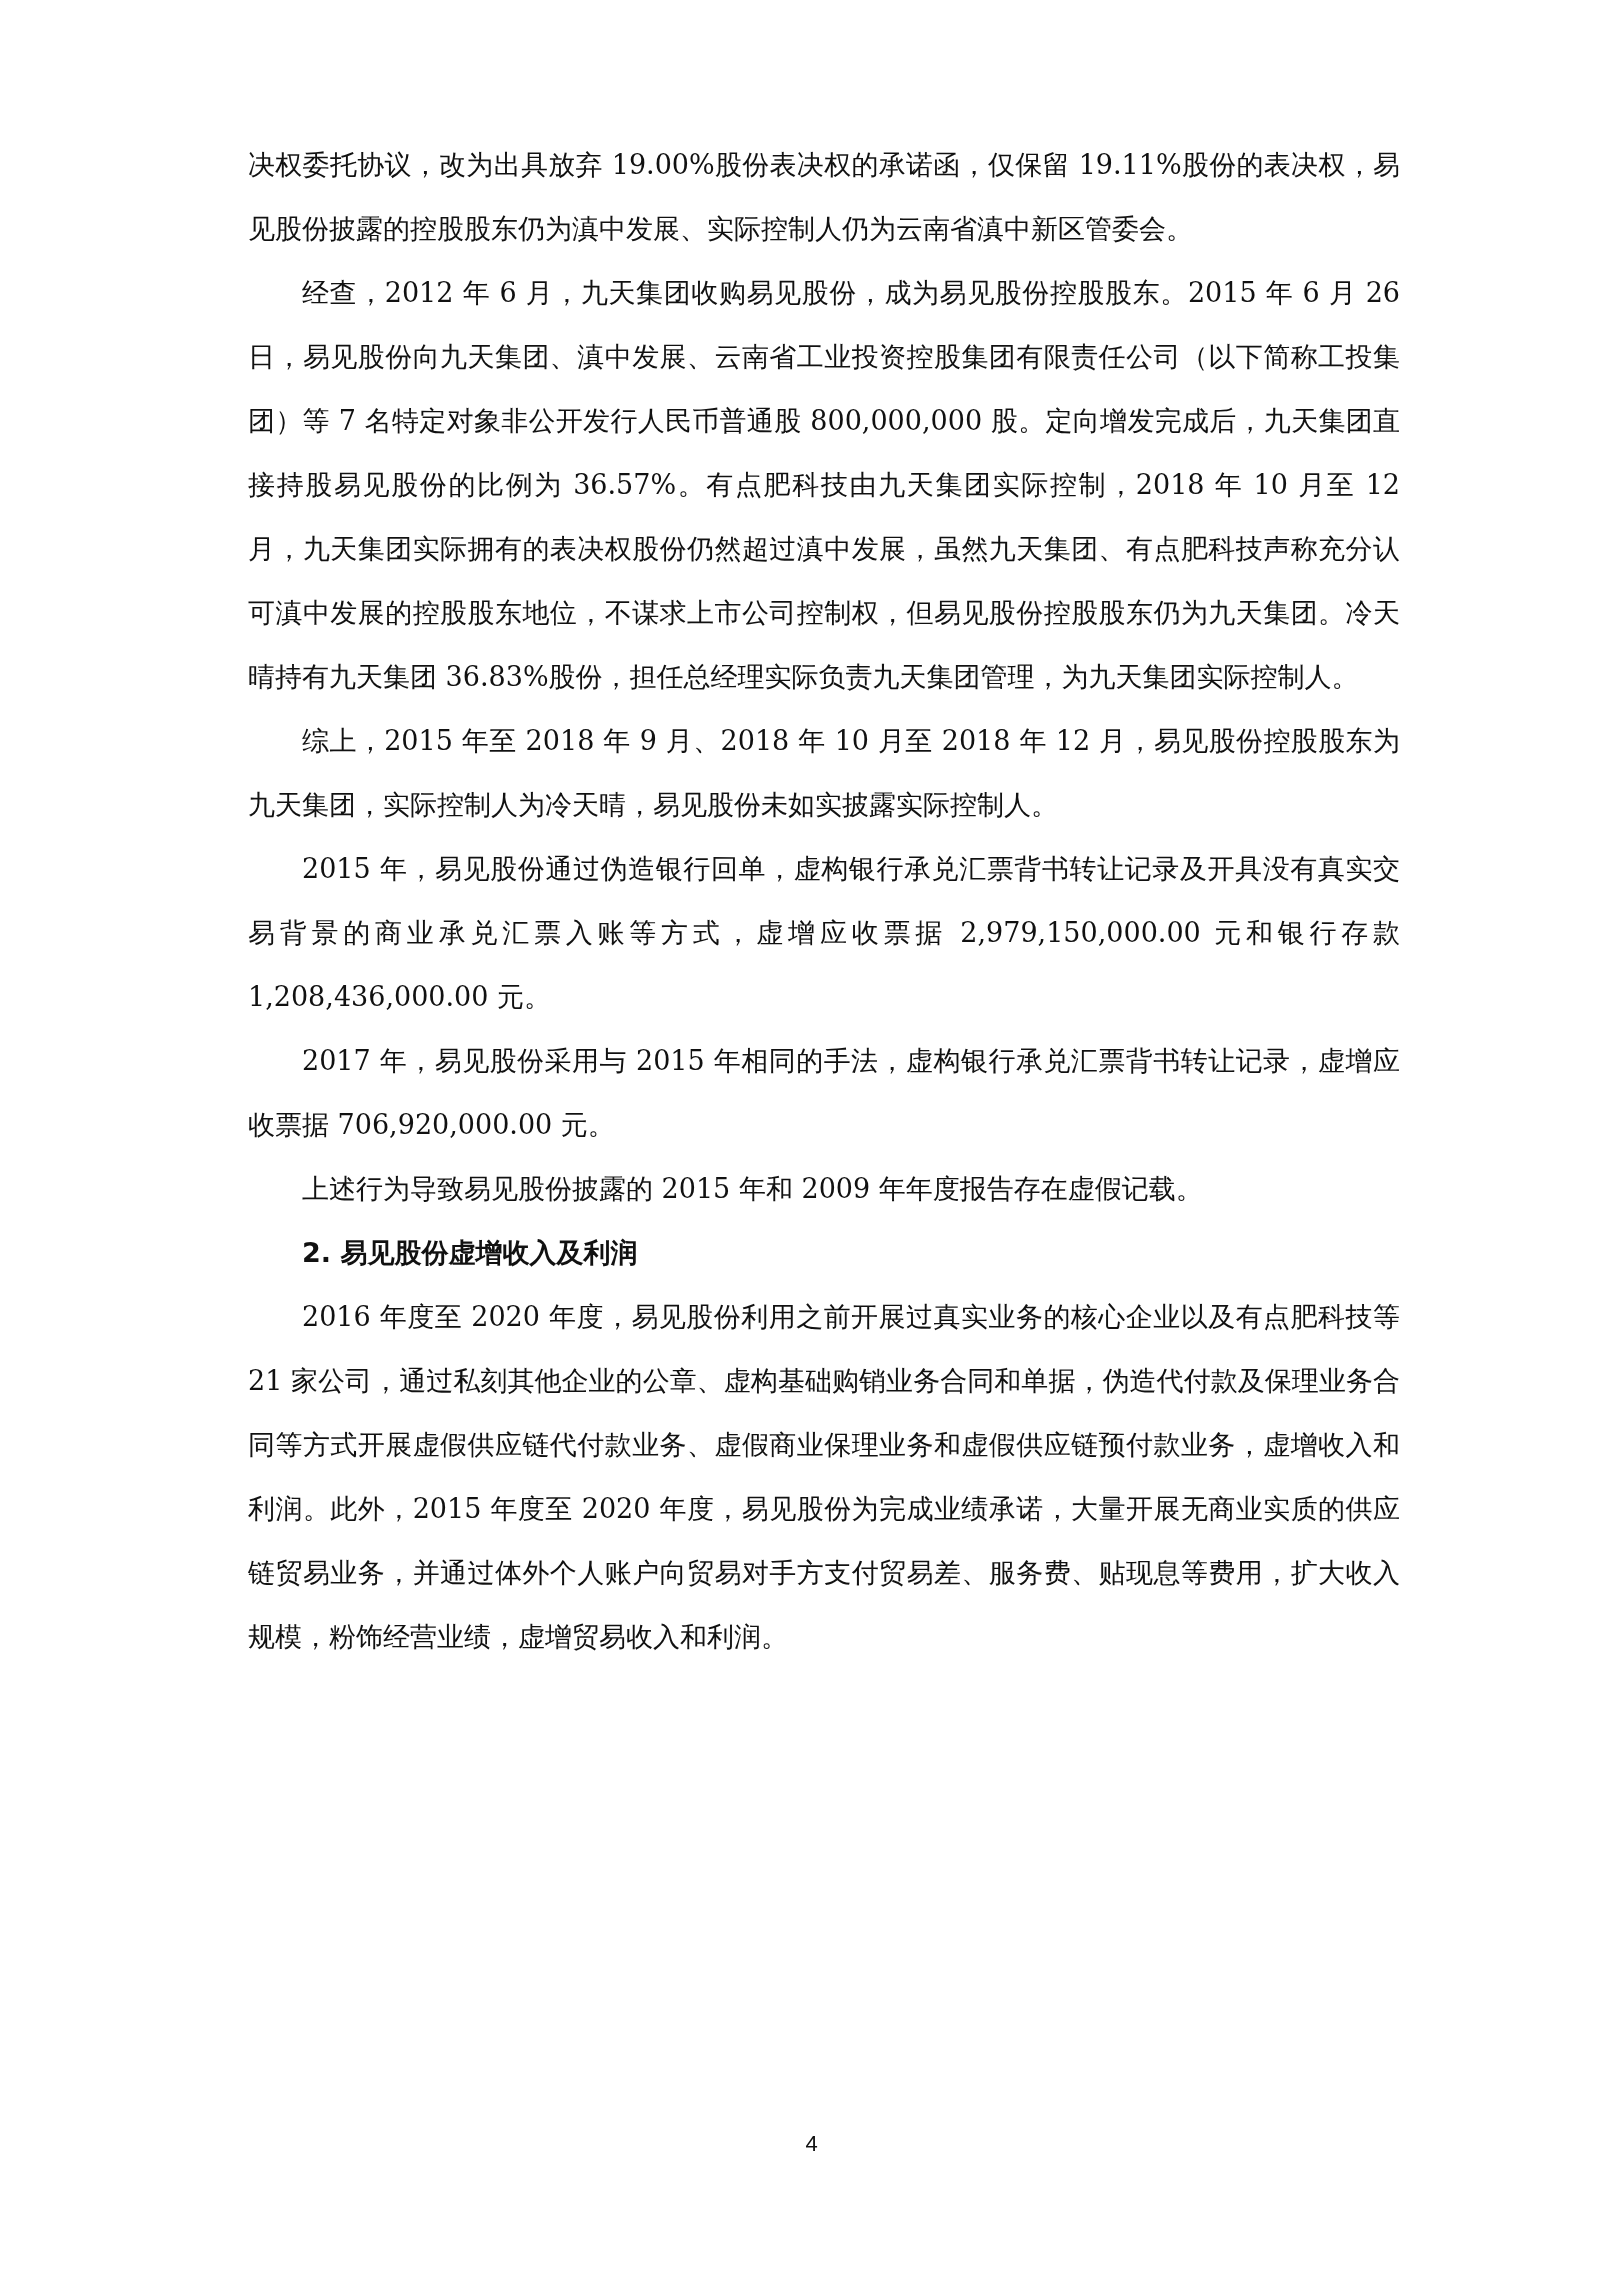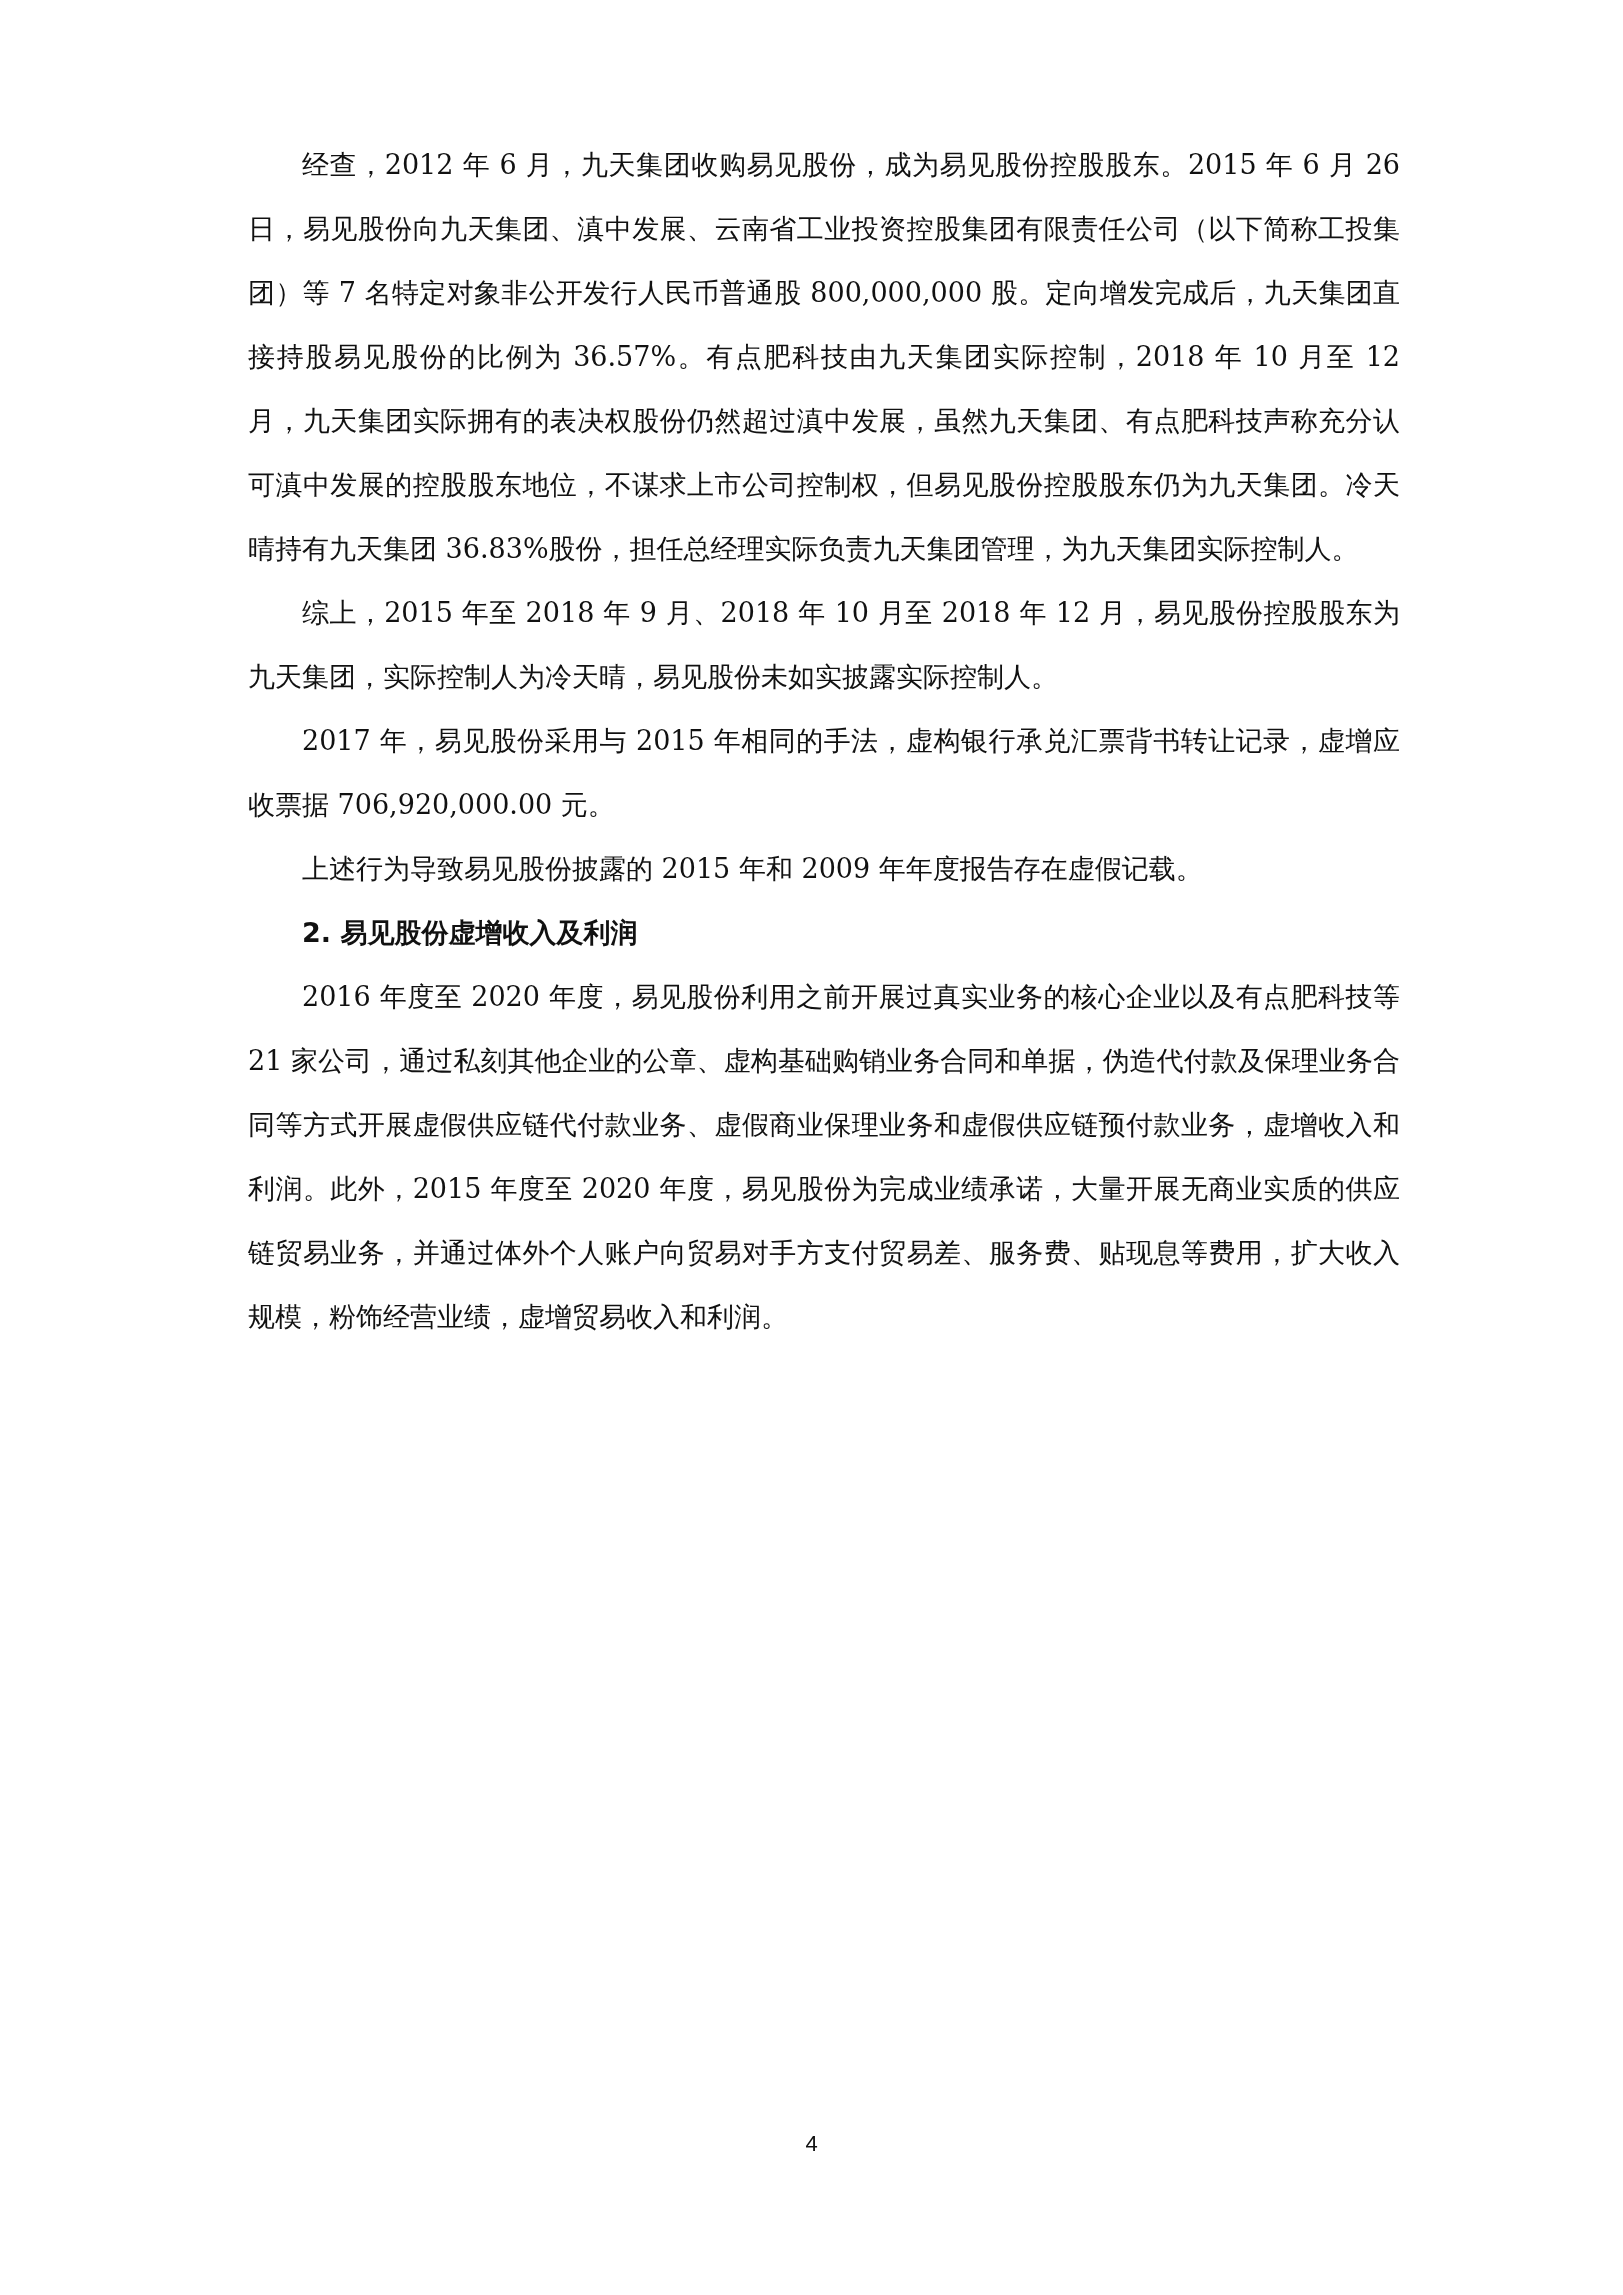--- a/index.html
+++ b/index.html
@@ -20,22 +20,24 @@
   .page-number {
     position: absolute; left: 0; width: 1623px; top: 2131px; text-align: center;
     font-family: "Liberation Sans", "DejaVu Sans", sans-serif; font-size: 22px; color: #111;
   }
 </style>
 </head>
 <body>
 
 <div class="page">
   <div class="content">
+    <p class="body">决权委托协议，改为出具放弃 19.00%股份表决权的承诺函，仅保留 19.11%股份的表决权，易见股份披露的控股股东仍为滇中发展、实际控制人仍为云南省滇中新区管委会。</p>
     <p class="body indent">经查，2012 年 6 月，九天集团收购易见股份，成为易见股份控股股东。2015 年 6 月 26 日，易见股份向九天集团、滇中发展、云南省工业投资控股集团有限责任公司（以下简称工投集团）等 7 名特定对象非公开发行人民币普通股 800,000,000 股。定向增发完成后，九天集团直接持股易见股份的比例为 36.57%。有点肥科技由九天集团实际控制，2018 年 10 月至 12 月，九天集团实际拥有的表决权股份仍然超过滇中发展，虽然九天集团、有点肥科技声称充分认可滇中发展的控股股东地位，不谋求上市公司控制权，但易见股份控股股东仍为九天集团。冷天晴持有九天集团 36.83%股份，担任总经理实际负责九天集团管理，为九天集团实际控制人。</p>
     <p class="body indent">综上，2015 年至 2018 年 9 月、2018 年 10 月至 2018 年 12 月，易见股份控股股东为九天集团，实际控制人为冷天晴，易见股份未如实披露实际控制人。</p>
+    <p class="body indent">2015 年，易见股份通过伪造银行回单，虚构银行承兑汇票背书转让记录及开具没有真实交易背景的商业承兑汇票入账等方式，虚增应收票据 2,979,150,000.00 元和银行存款 1,208,436,000.00 元。</p>
     <p class="body indent">2017 年，易见股份采用与 2015 年相同的手法，虚构银行承兑汇票背书转让记录，虚增应收票据 706,920,000.00 元。</p>
     <p class="body indent">上述行为导致易见股份披露的 2015 年和 2009 年年度报告存在虚假记载。</p>
     <p class="heading heading-h3">2. 易见股份虚增收入及利润</p>
     <p class="body indent">2016 年度至 2020 年度，易见股份利用之前开展过真实业务的核心企业以及有点肥科技等 21 家公司，通过私刻其他企业的公章、虚构基础购销业务合同和单据，伪造代付款及保理业务合同等方式开展虚假供应链代付款业务、虚假商业保理业务和虚假供应链预付款业务，虚增收入和利润。此外，2015 年度至 2020 年度，易见股份为完成业绩承诺，大量开展无商业实质的供应链贸易业务，并通过体外个人账户向贸易对手方支付贸易差、服务费、贴现息等费用，扩大收入规模，粉饰经营业绩，虚增贸易收入和利润。</p>
   </div>
   <div class="page-number">4</div>
 </div>
 
 
 </body></html>

